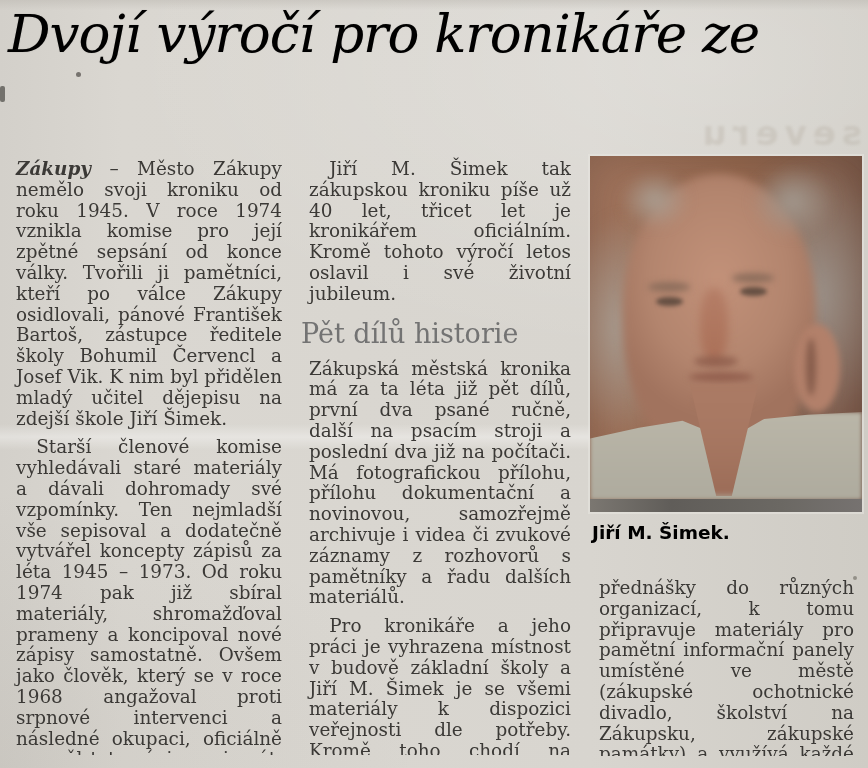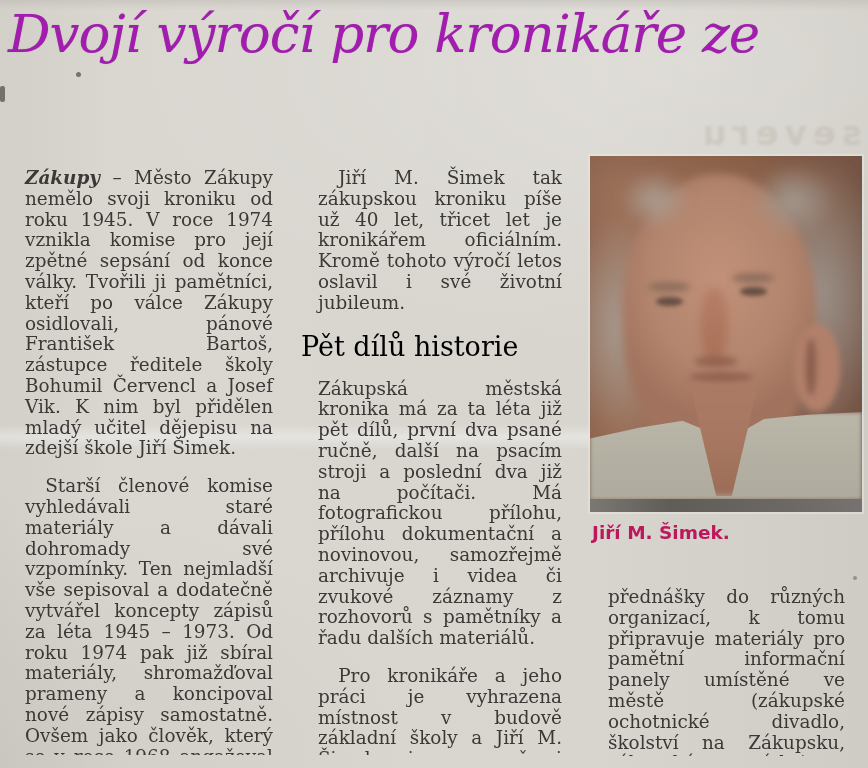--- a/index.html
+++ b/index.html
@@ -20,46 +20,46 @@
     background:#55524d;opacity:.75;}
   .speck2{position:absolute;left:0px;top:86px;width:5px;height:16px;border-radius:2px;
     background:#4a4844;opacity:.7;}
   .speck3{position:absolute;left:853px;top:576px;width:4px;height:4px;border-radius:50%;
     background:#6a675f;opacity:.6;}
 
   .headline{
     position:absolute;left:8px;top:6px;width:856px;
     font-style:italic;font-weight:normal;
     font-size:53px;line-height:55px;letter-spacing:-1px;
-    color:#a21caf;margin:0;
+    color:#000000;margin:0;
     text-shadow:0 0 1px rgba(76,74,71,.35);
   }
   .ghost{
     position:absolute;left:302px;top:113px;width:560px;height:38px;
     transform:scaleX(-1);
     font-family:"DejaVu Sans", sans-serif;font-weight:bold;
     font-size:34px;letter-spacing:6px;
     color:#aca396;opacity:.28;filter:blur(1.6px);
     overflow:hidden;white-space:nowrap;
   }
 
   .col{
     position:absolute;top:151px;height:604px;overflow:hidden;
     font-size:18.4px;line-height:20.8px;color:#3b3936;
     text-align:justify;
   }
-  .col p{margin:17px;}
+  .col p{margin:8px;}
   .col p.ind{text-indent:1.1em;}
   .col1{left:8px;width:282px;}
   .col2{left:301px;width:278px;}
   .col3{left:591px;width:271px;top:570px;height:186px;}
   .leadin{font-weight:bold;font-style:italic;}
   .subhead{
     font-size:27px;line-height:31px;font-weight:normal;
-    color:#000000;margin:13px 0 10px 0;text-align:left;text-indent:0;
+    color:#737373;margin:13px 0 10px 0;text-align:left;text-indent:0;
   }
 
   
   .photo{
     position:absolute;left:590px;top:156px;width:272px;height:356px;
     overflow:hidden;
     background:linear-gradient(100deg,#a3765f 0%,#95684f 45%,#84604e 75%,#7a584a 100%);
     box-shadow:0 0 0 2px rgba(232,230,224,.55), inset 0 0 45px rgba(55,35,25,.28);
   }
   .photo *{position:absolute;}
@@ -102,21 +102,21 @@
   .neck{left:95px;top:228px;width:78px;height:112px;
     background:linear-gradient(#aa7a64,#99695500 130%),linear-gradient(#ab7b65,#966753);
     clip-path:polygon(6% 0,94% 0,60% 100%,40% 100%);
     filter:blur(3px);}
   .photo-bar{left:0;top:343px;width:272px;height:13px;
     background:linear-gradient(90deg,#7b7771,#605d59 30%,#6b6863 70%,#767launch270 100%);
     background:linear-gradient(90deg,#7b7771,#605d59 30%,#6b6863 70%,#767270 100%);}
   .caption{
     position:absolute;left:592px;top:522px;width:270px;
     font-family:"DejaVu Sans", sans-serif;font-weight:bold;
-    font-size:18.5px;color:#be185d;
+    font-size:18.5px;color:#000000;
   }
 </style>
 </head>
 <body>
 
 <div class="top-shade"></div>
 <div class="crease"></div>
 <div class="speck1"></div>
 <div class="speck2"></div>
 <div class="speck3"></div>

